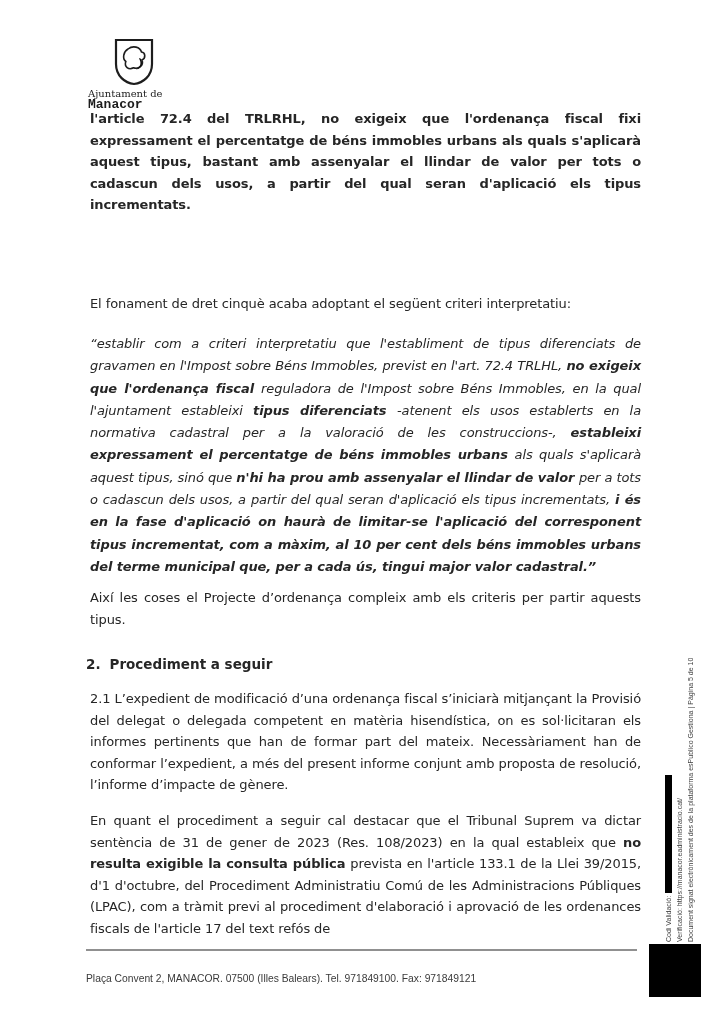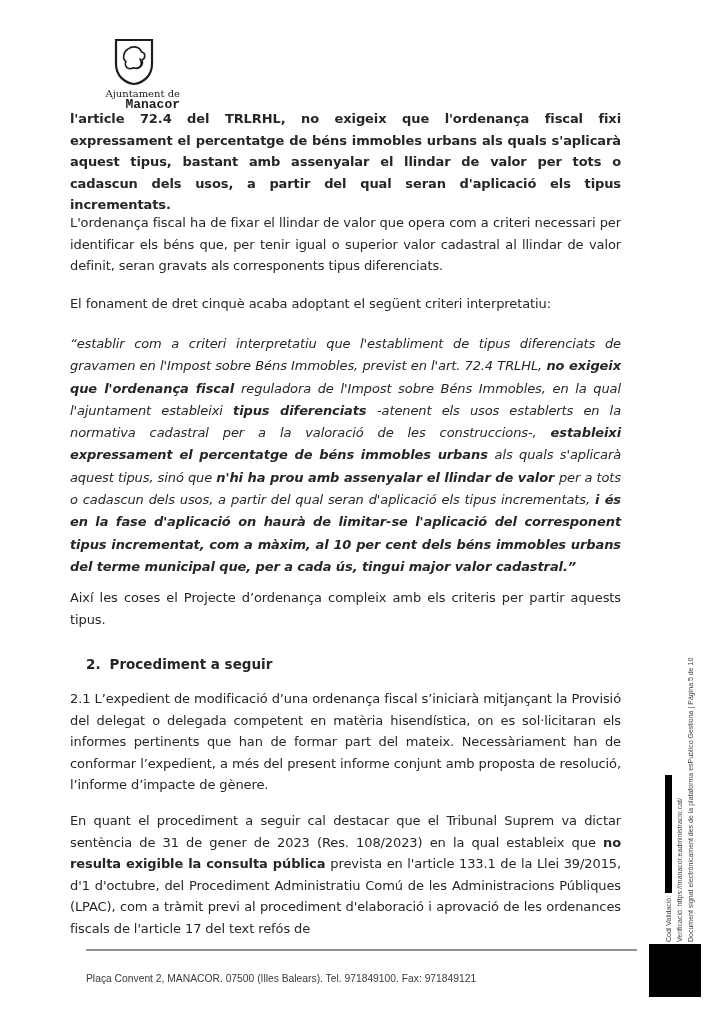--- a/index.html
+++ b/index.html
@@ -11,38 +11,38 @@
     overflow: hidden;
     font-family: "DejaVu Sans", "Liberation Sans", sans-serif;
     color: #262626;
   }
 
   
   .logo-block {
     position: absolute;
     left: 88px; top: 38px;
     width: 92px;
-    text-align: right;
+    text-align: left;
   }
   .logo-block svg { display: block; margin: 0 auto; }
   .logo-line1 {
     font-family: "DejaVu Serif", "Liberation Serif", serif;
     font-size: 10px; line-height: 11px; color: #1c1c1c;
     margin-top: 2px; white-space: nowrap;
   }
   .logo-line2 {
     font-family: Liberation Mono, monospace;
     font-size: 13px; line-height: 12px; font-weight: 700; color: #1c1c1c;
     white-space: nowrap;
   }
 
   
   .para {
     position: absolute;
-    left: 70px;
+    left: 90px;
     width: 551px;
     font-size: 13px;
     line-height: 21.5px;
     text-align: justify;
     letter-spacing: -0.1px;
   }
   .para.bold { font-weight: 700; }
   .quote {
     font-style: italic;
     line-height: 22.3px;
@@ -118,21 +118,20 @@
         <path d="M15 11 C20 7 27 9 28.5 14 C32.5 14.5 33 20 29 22 C31 27.5 25.5 31.5 20.5 29.8 C15.5 32.5 11 28.5 12.8 23.5 C9 20.5 10.5 13.5 15 11 Z" fill="none" stroke="#1d1d1d" stroke-width="1.6"></path>
         <path d="M27 20 C31 24 29 31 23 31.5 C28 28.5 28.5 24.5 26 20.5 Z" fill="#111111" stroke="none"></path>
       </svg>
     </span>
     <div class="logo-line1">Ajuntament de</div>
     <div class="logo-line2">Manacor</div>
   </div>
 
   <div class="para bold" style="top:108px">l'article 72.4 del TRLRHL, no exigeix que l'ordenança fiscal fixi expressament el percentatge de béns immobles urbans als quals s'aplicarà aquest tipus, bastant amb assenyalar el llindar de valor per tots o cadascun dels usos, a partir del qual seran d'aplicació els tipus incrementats.</div>
 
-  <div class="para" style="top:212px">L'ordenança fiscal ha de fixar el llindar de valor que opera com a criteri necessari per identificar els béns que, per tenir igual o superior valor cadastral al llindar de valor definit, seran gravats als corresponents tipus diferenciats.</div>
 
   <div class="para" style="top:293px">El fonament de dret cinquè acaba adoptant el següent criteri interpretatiu:</div>
 
   <div class="para quote" style="top:333px"><span>“establir com a criteri interpretatiu que l'establiment de tipus diferenciats de gravamen en l'Impost sobre Béns Immobles, previst en l'art. 72.4 TRLHL, </span><span style="font-weight: 700;">no exigeix que l'ordenança fiscal </span><span>reguladora de l'Impost sobre Béns Immobles, en la qual l'ajuntament estableixi </span><span style="font-weight: 700;">tipus diferenciats </span><span>-atenent els usos establerts en la normativa cadastral per a la valoració de les construccions-, </span><span style="font-weight: 700;">estableixi expressament el percentatge de béns immobles urbans </span><span>als quals s'aplicarà aquest tipus, sinó que </span><span style="font-weight: 700;">n'hi ha prou amb assenyalar el llindar de valor </span><span>per a tots o cadascun dels usos, a partir del qual seran d'aplicació els tipus incrementats, </span><span style="font-weight: 700;">i és en la fase d'aplicació on haurà de limitar-se l'aplicació del corresponent tipus incrementat, com a màxim, al 10 per cent dels béns immobles urbans del terme municipal que, per a cada ús, tingui major valor cadastral.”</span></div>
 
   <div class="para" style="top:587px">Així les coses el Projecte d’ordenança compleix amb els criteris per partir aquests tipus.</div>
 
   <div class="heading" style="top:655px">
     <span class="h-num">2.</span><span>Procediment a seguir</span>
   </div>

